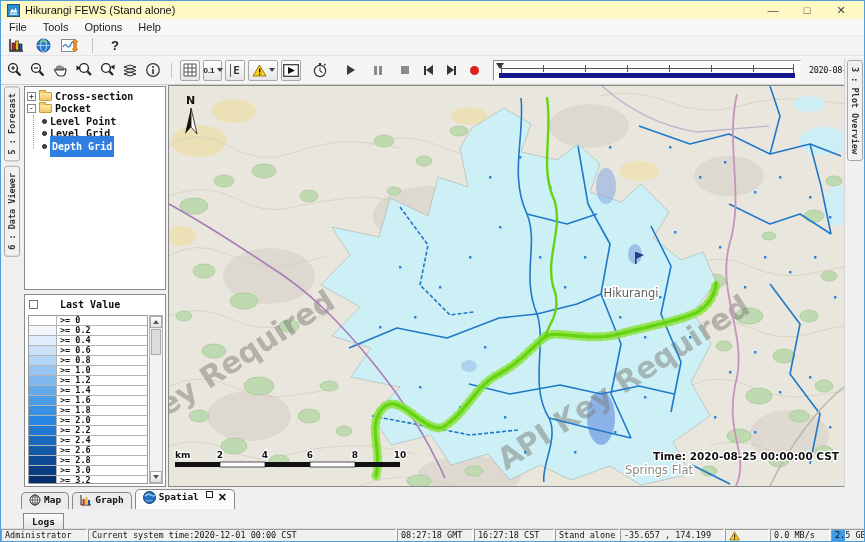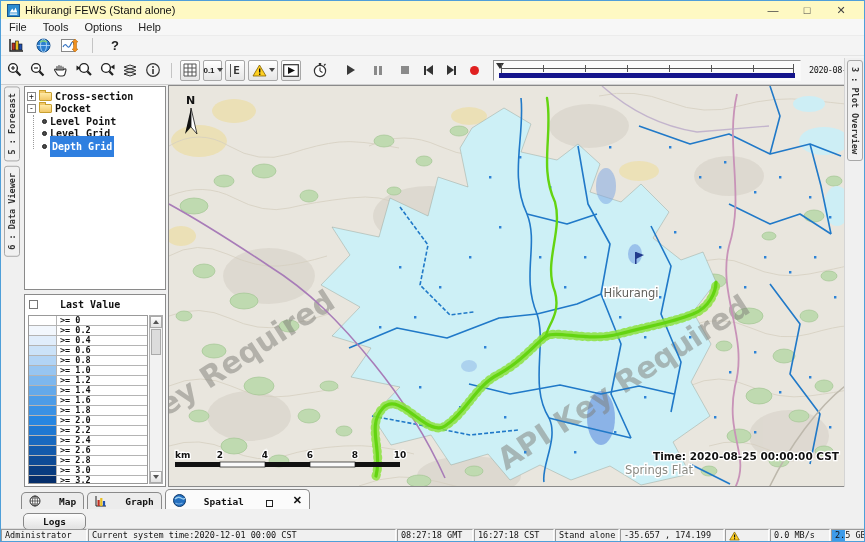--- a/index.html
+++ b/index.html
@@ -72,28 +72,28 @@
   .vscroll{position:absolute;top:20px;right:2px;bottom:2px;width:14px;border:1px solid #b0b0b0;background:#f2f2f2}
   .sarr{position:absolute;left:0;right:0;height:12px;background:linear-gradient(#fff,#e2e2e2);border:1px solid #aaa;
         display:flex;align-items:center;justify-content:center}
   .sarr.up{top:0}.sarr.down{bottom:0}
   .tri-up{width:0;height:0;border-left:3px solid transparent;border-right:3px solid transparent;border-bottom:4px solid #555}
   .tri-down{width:0;height:0;border-left:3px solid transparent;border-right:3px solid transparent;border-top:4px solid #555}
   .sthumb{position:absolute;left:1px;right:1px;top:13px;height:26px;background:#dcdcdc;border:1px solid #aaa}
   .mapwrap{width:678px;height:402px;position:relative;border:1px solid #8a8a8a;background:#e9e6de;overflow:hidden}
   
   .btabs{height:22px;display:flex;align-items:flex-end;padding-left:20px;gap:3px;background:#f0f0f0}
-  .btab{display:flex;align-items:flex-end;gap:18px;border:1px solid #8a8a8a;border-bottom:none;border-radius:5px 5px 0 0;
-        padding:10px 7px 2px;height:17px;background:#ececec;font:bold 9.5px "DejaVu Sans Mono",monospace;color:#111}
+  .btab{display:flex;align-items:flex-start;gap:3px;border:1px solid #8a8a8a;border-bottom:none;border-radius:5px 5px 0 0;
+        padding:1px 7px 2px;height:17px;background:#ececec;font:bold 9.5px "DejaVu Sans Mono",monospace;color:#111}
   .btab.active{background:#fbfbfb;height:20px}
   .tabx{font:bold 11px "Liberation Sans",sans-serif;margin-left:2px}
   .tabsq{width:7px;height:7px;border:1.5px solid #222;margin-left:4px}
   .logsrow{height:20px;padding:2px 0 0 22px;background:#f0f0f0;border-bottom:1px solid #dcdcdc}
   .logsbtn{display:inline-block;font:bold 9.5px "DejaVu Sans Mono",monospace;border:1px solid #888;
-           background:linear-gradient(#fdfdfd,#e2e2e2);border-radius:5px;padding:2px 19px;color:#111}
+           background:linear-gradient(#fdfdfd,#e2e2e2);border-radius:0;padding:2px 8px;color:#111}
   
   .status{height:14px;display:flex;background:#f0f0f0;font:8.5px/11px "DejaVu Sans Mono",monospace;color:#111;gap:1px}
   .scell{border:1px solid;border-color:#9a9a9a #fdfdfd #fdfdfd #9a9a9a;padding:0 3px;white-space:nowrap;overflow:hidden;flex:0 0 auto;position:relative}
   .memfill{position:absolute;left:0;top:0;bottom:0;width:13px;background:#3d9be9}
   .memtxt{position:relative}
   svg text{font-family:"DejaVu Sans",sans-serif}
 </style>
 </head>
 <body>
 

